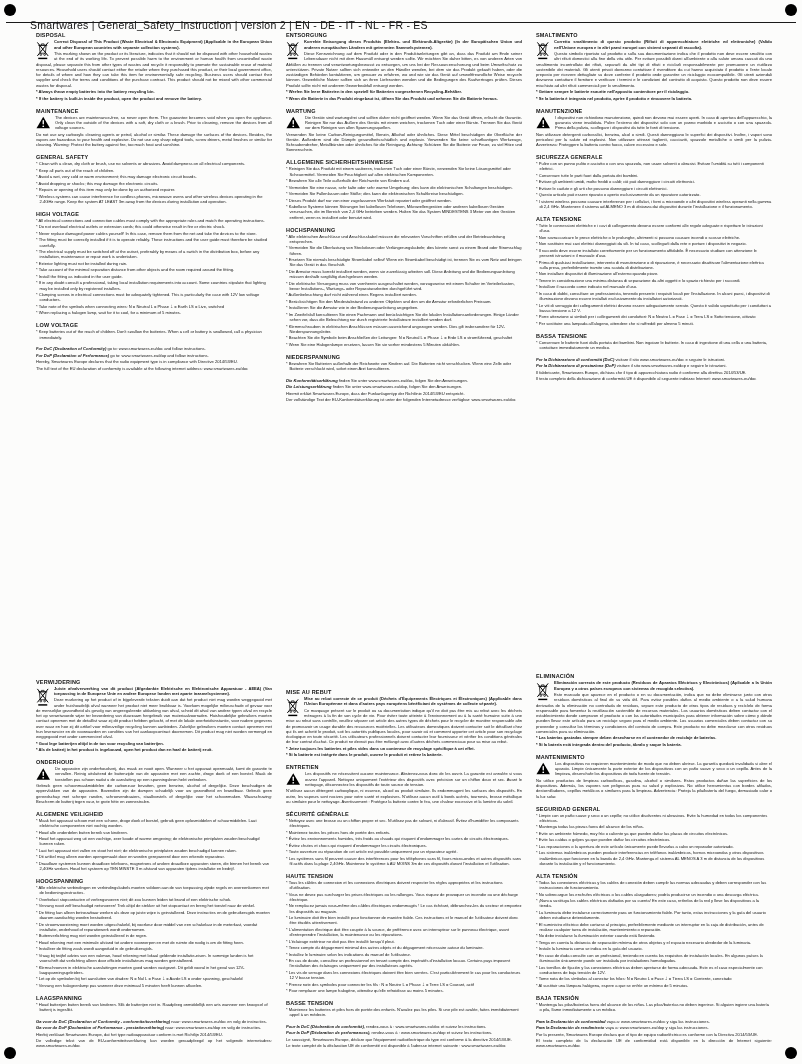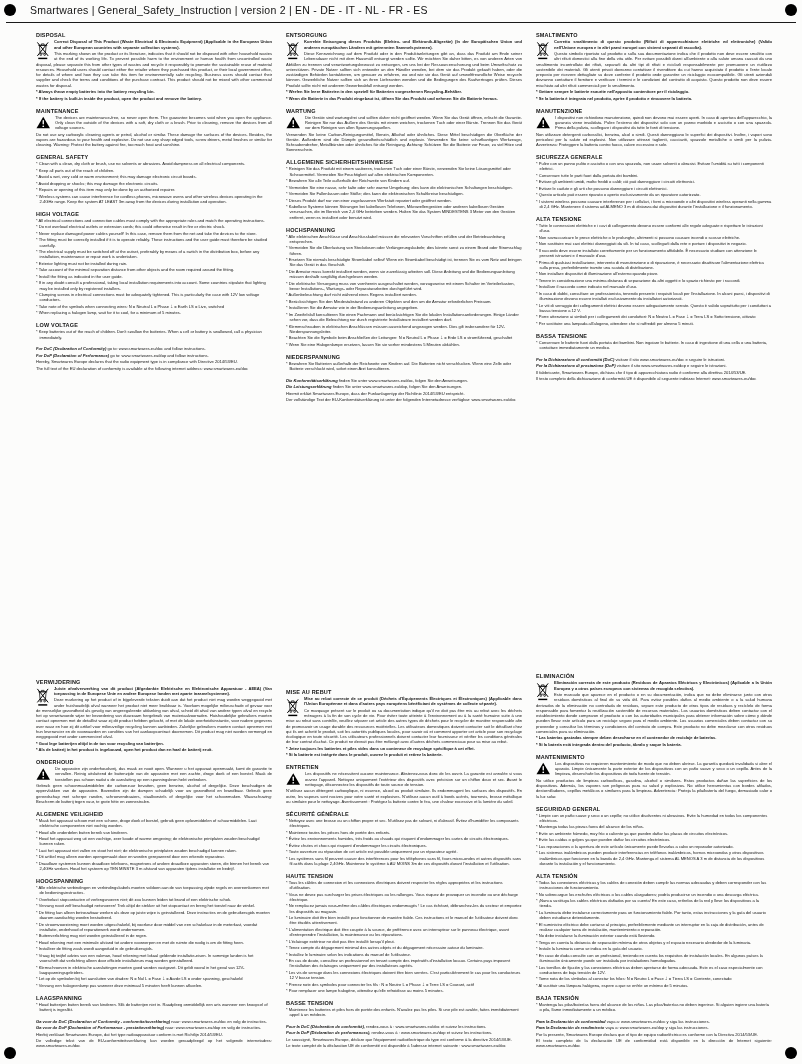--- a/index.html
+++ b/index.html
@@ -8,21 +8,21 @@
     width:802px;height:1064px;position:relative;overflow:hidden;
     background:#fcfcfb;color:#141414;
     font-family:"Liberation Sans","DejaVu Sans",sans-serif;
   }
   .reg-dot{position:absolute;width:12px;height:12px;border-radius:50%;background:#000}
   .reg-tl{left:4px;top:4px}
   .reg-tr{right:5px;top:4px}
   .reg-bl{left:4px;bottom:5px}
   .reg-br{right:5px;bottom:5px}
 
-  .header{position:absolute;left:30px;top:4px;font-size:10.5px;letter-spacing:.25px;white-space:nowrap}
+  .header{position:absolute;left:30px;top:19px;font-size:10.5px;letter-spacing:.25px;white-space:nowrap}
   .header-rule{position:absolute;left:6px;right:6px;top:22px;border-top:1px solid #1a1a1a}
 
   
   .content{
     position:absolute;left:36px;top:32px;
     width:1472px;height:2046px;
     transform:scale(0.5);transform-origin:0 0;
     display:flex;gap:28px;
   }
   .col{flex:1 1 0;min-width:0;display:flex;flex-direction:column;justify-content:space-between}

